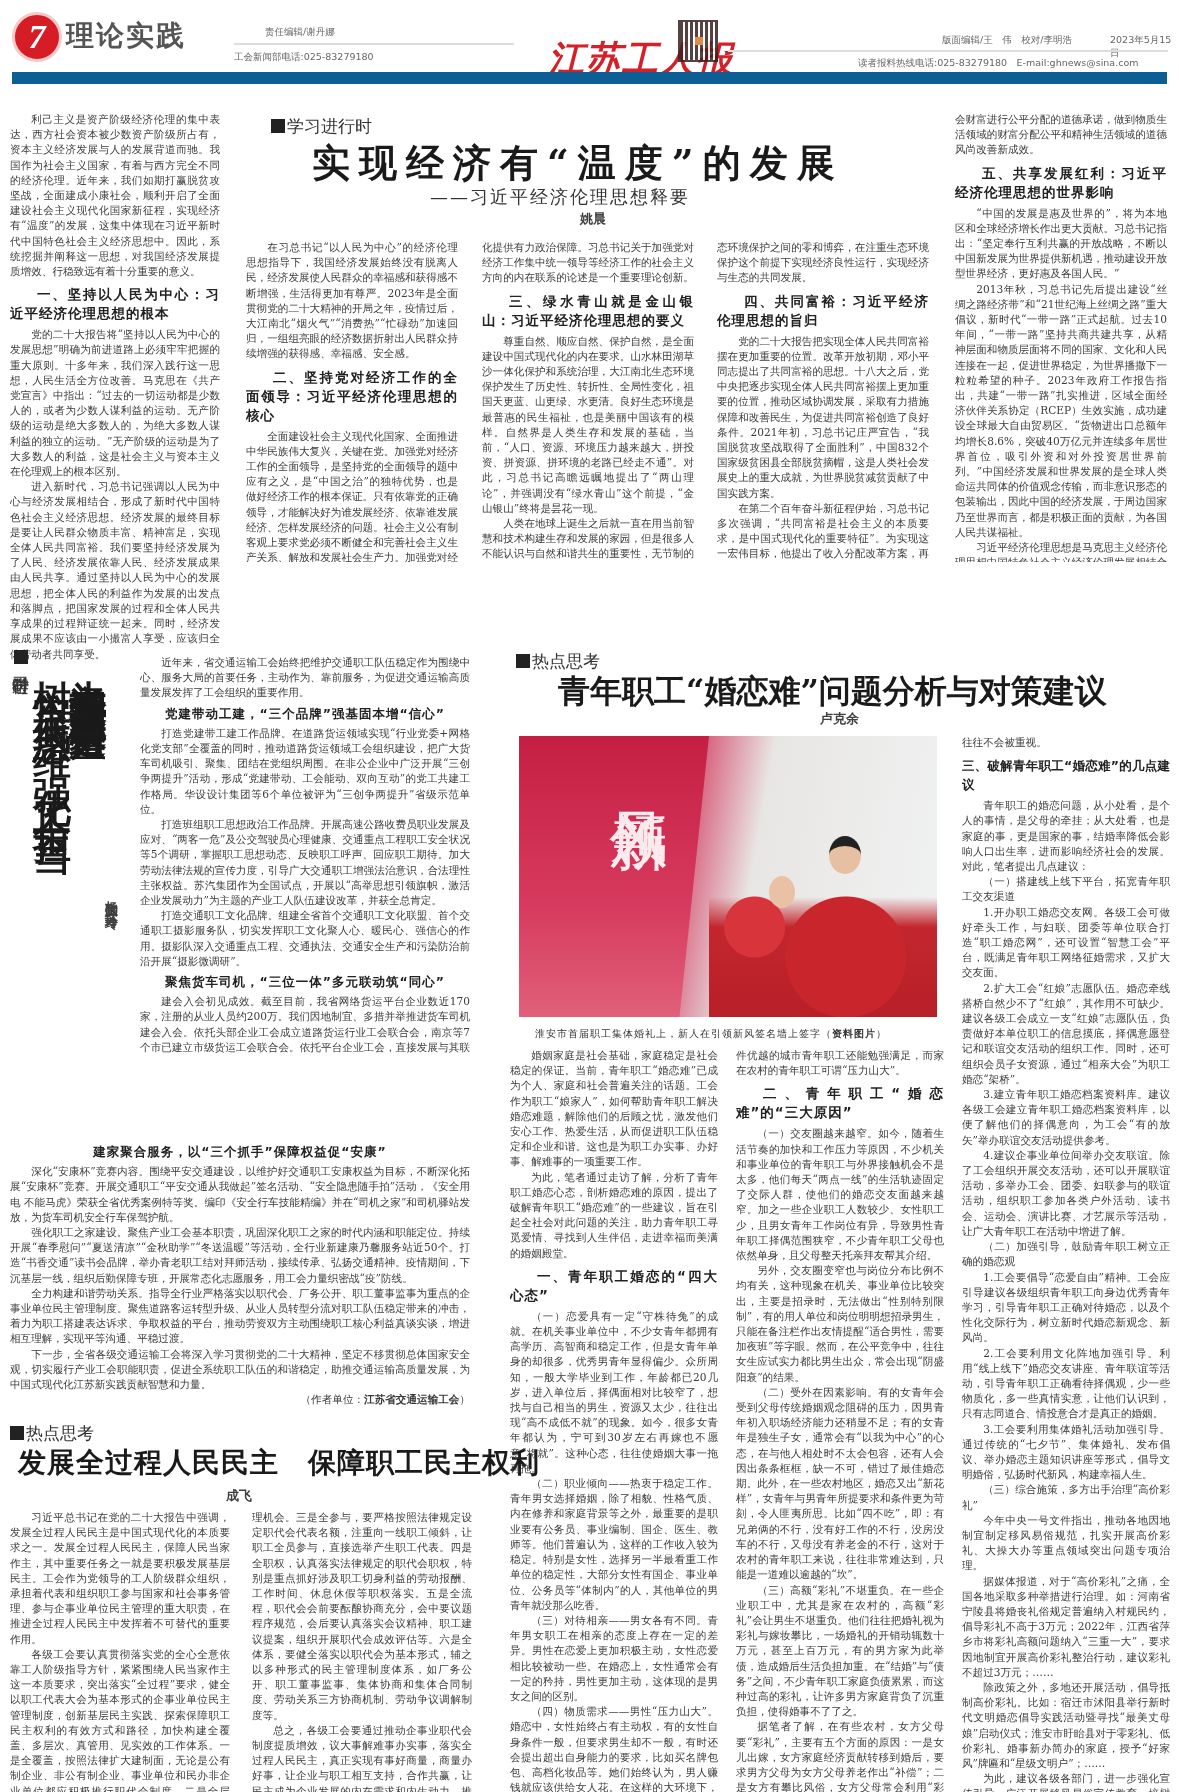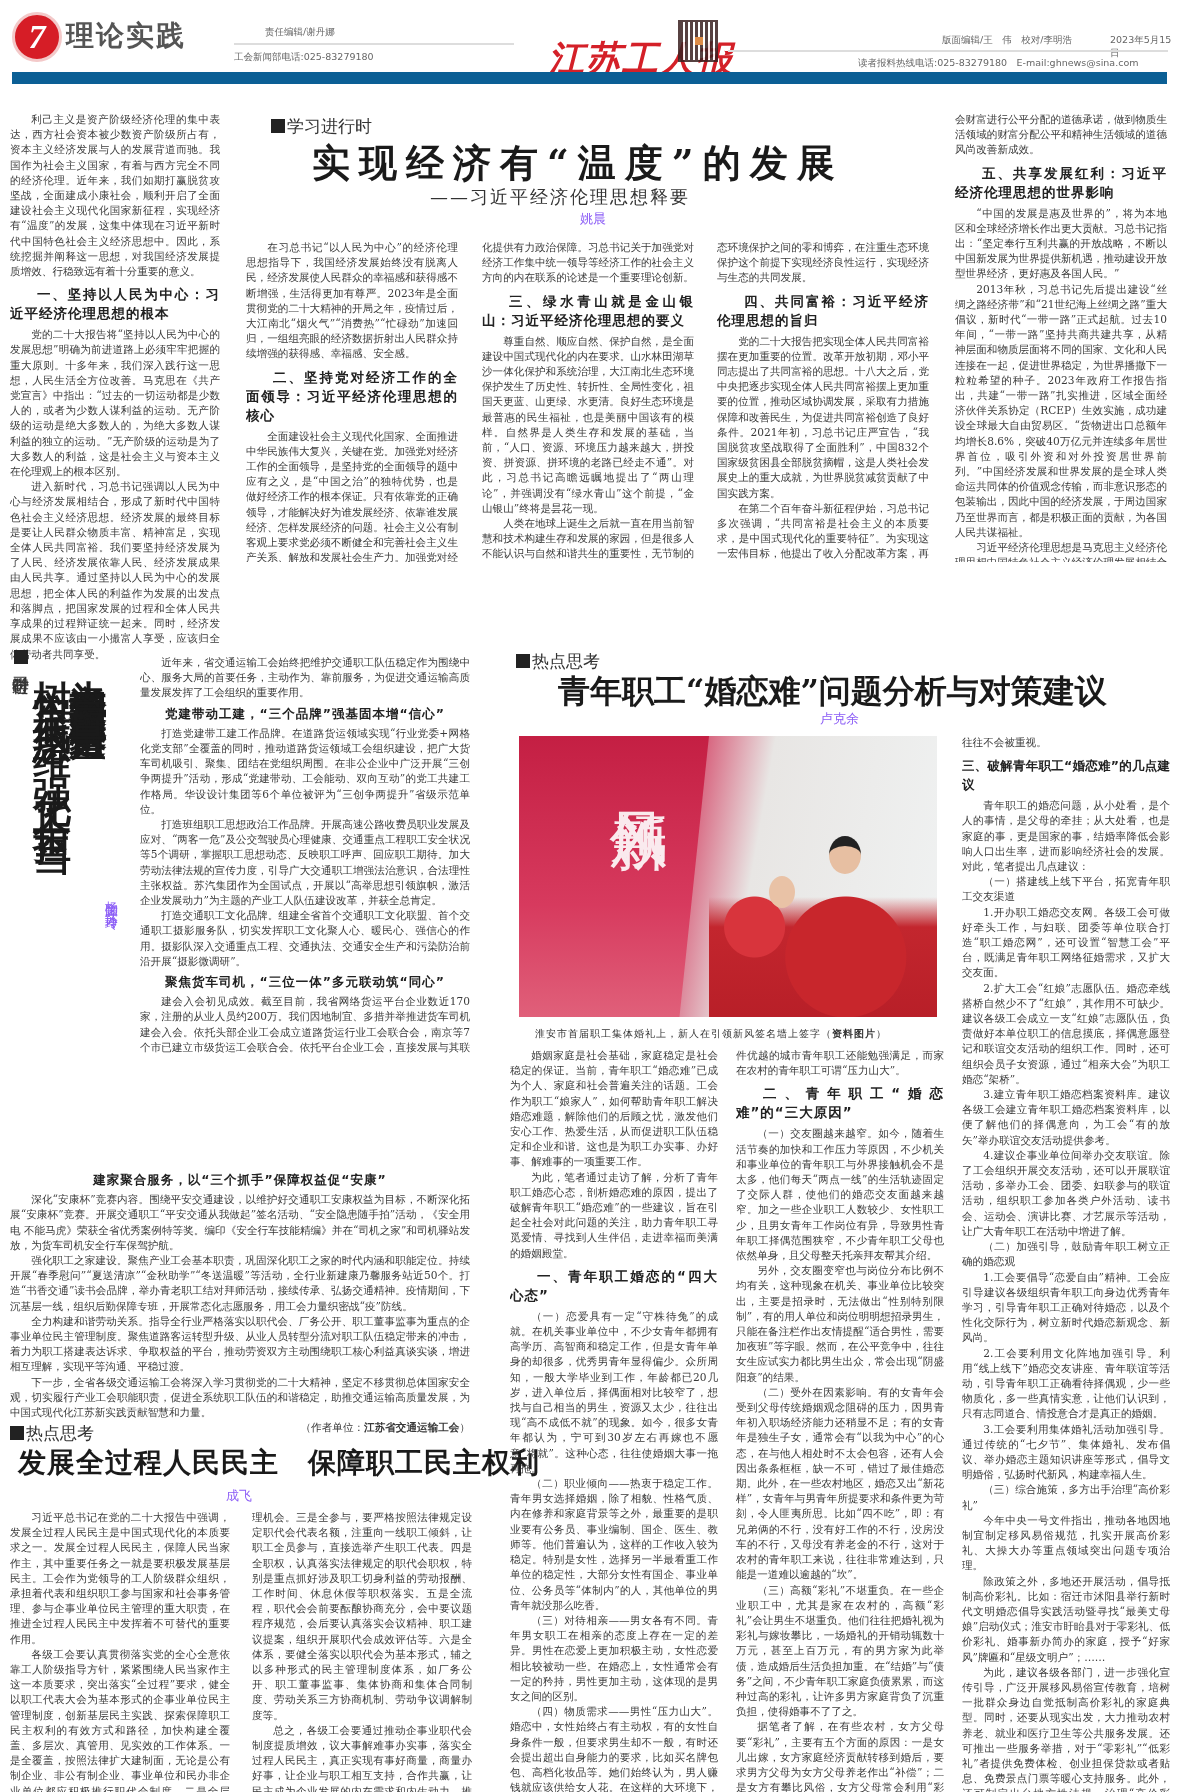--- a/index.html
+++ b/index.html
@@ -25,21 +25,21 @@
   .col p { text-indent: 2em; }
   .col h4 { font-family: "DejaVu Sans", sans-serif; font-size: 13.5px; line-height: 19px; font-weight: bold; color: #222;
             margin: 6px 0 4px; text-indent: 2em; letter-spacing: 1px; }
   .col h5 { font-family: "DejaVu Sans", sans-serif; font-size: 12.5px; font-weight: bold; color: #222; text-align: center;
             margin: 5px 0 5px; letter-spacing: 1px; }
   .col .author-unit { text-align: right; text-indent: 0; }
   .col .author-unit b { font-family: "DejaVu Sans", sans-serif; }
   .kicker { font-family: "DejaVu Sans", sans-serif; font-size: 17px; color: #333; }
   .kicker .sq { display: inline-block; width: 14px; height: 14px; background: #222; margin-right: 2px; vertical-align: -1px; }
   .headline { font-family: "DejaVu Serif", serif; font-weight: bold; color: #1a1a1a; }
-  .byline { font-family: "DejaVu Sans", sans-serif; font-weight: normal; font-size: 13px; color: #8b5cf6; }
+  .byline { font-family: "DejaVu Sans", sans-serif; font-weight: bold; font-size: 13px; color: #404040; }
   .vertical { writing-mode: vertical-rl; }
   .photo { left: 519px; top: 736px; width: 418px; height: 281px; overflow: hidden;
            background: linear-gradient(100deg, #b81d3a 0%, #d2355a 35%, #e8e6e4 55%, #f0f2f2 100%); }
   .photo .wall { position: absolute; left: 0; top: 0; width: 190px; height: 281px;
                  background: linear-gradient(180deg,#c41f43,#d73a5e 60%,#e0607a); transform: skewX(-6deg); transform-origin: top left; }
   .photo .calli { position: absolute; left: 80px; top: 30px; color: #fff; font-size: 58px; line-height: 80px; opacity: .9;
                   writing-mode: vertical-rl; font-family: "DejaVu Serif", serif; }
   .photo .crowd { position: absolute; left: 190px; bottom: 0; width: 228px; height: 150px;
                   background: radial-gradient(circle at 20% 40%, #d8343c 0 30px, transparent 31px),
                               radial-gradient(circle at 60% 60%, #c8262c 0 60px, transparent 61px),
@@ -110,21 +110,21 @@
 <div class="abs col" style="left:140px;top:655px;width:330px;height:400px;overflow:hidden;">
   <p>近年来，省交通运输工会始终把维护交通职工队伍稳定作为围绕中心、服务大局的首要任务，主动作为、靠前服务，为促进交通运输高质量发展发挥了工会组织的重要作用。</p>
   <h5>党建带动工建，“三个品牌”强基固本增“信心”</h5>
   <p>打造党建带工建工作品牌。在道路货运领域实现“行业党委+网格化党支部”全覆盖的同时，推动道路货运领域工会组织建设，把广大货车司机吸引、聚集、团结在党组织周围。在非公企业中广泛开展“三创争两提升”活动，形成“党建带动、工会能动、双向互动”的党工共建工作格局。华设设计集团等6个单位被评为“三创争两提升”省级示范单位。</p>
   <p>打造班组职工思想政治工作品牌。开展高速公路收费员职业发展及应对、“两客一危”及公交驾驶员心理健康、交通重点工程职工安全状况等5个调研，掌握职工思想动态、反映职工呼声、回应职工期待。加大劳动法律法规的宣传力度，引导广大交通职工增强法治意识，合法理性主张权益。苏汽集团作为全国试点，开展以“高举思想引领旗帜，激活企业发展动力”为主题的产业工人队伍建设改革，并获全总肯定。</p>
   <p>打造交通职工文化品牌。组建全省首个交通职工文化联盟、首个交通职工摄影服务队，切实发挥职工文化聚人心、暖民心、强信心的作用。摄影队深入交通重点工程、交通执法、交通安全生产和污染防治前沿开展“摄影微调研”。</p>
   <h5>聚焦货车司机，“三位一体”多元联动筑“同心”</h5>
   <p>建会入会初见成效。截至目前，我省网络货运平台企业数近170家，注册的从业人员约200万。我们因地制宜、多措并举推进货车司机建会入会。依托头部企业工会成立道路货运行业工会联合会，南京等7个市已建立市级货运工会联合会。依托平台企业工会，直接发展与其联系密切的货车司机入会，如运满满货运工会联合会。建立物流园区工会，如扬州三笑物流园货车司机联合工会。</p>
 
 </div>
-<div class="abs col" style="left:10px;top:1167px;width:460px;height:290px;overflow:hidden;">
+<div class="abs col" style="left:10px;top:1139px;width:460px;height:290px;overflow:hidden;">
   <h5>建家聚合服务，以“三个抓手”保障权益促“安康”</h5>
   <p>深化“安康杯”竞赛内容。围绕平安交通建设，以维护好交通职工安康权益为目标，不断深化拓展“安康杯”竞赛。开展交通职工“平安交通从我做起”签名活动、“安全隐患随手拍”活动，《安全用电 不能马虎》荣获全省优秀案例特等奖。编印《安全行车技能精编》并在“司机之家”和司机驿站发放，为货车司机安全行车保驾护航。</p>
   <p>强化职工之家建设。聚焦产业工会基本职责，巩固深化职工之家的时代内涵和职能定位。持续开展“春季慰问”“夏送清凉”“金秋助学”“冬送温暖”等活动，全行业新建康乃馨服务站近50个。打造“书香交通”读书会品牌，举办青老职工结对拜师活动，接续传承、弘扬交通精神。疫情期间，下沉基层一线，组织后勤保障专班，开展常态化志愿服务，用工会力量织密战“疫”防线。</p>
   <p>全力构建和谐劳动关系。指导全行业严格落实以职代会、厂务公开、职工董事监事为重点的企事业单位民主管理制度。聚焦道路客运转型升级、从业人员转型分流对职工队伍稳定带来的冲击，着力为职工搭建表达诉求、争取权益的平台，推动劳资双方主动围绕职工核心利益真谈实谈，增进相互理解，实现平等沟通、平稳过渡。</p>
   <p>下一步，全省各级交通运输工会将深入学习贯彻党的二十大精神，坚定不移贯彻总体国家安全观，切实履行产业工会职能职责，促进全系统职工队伍的和谐稳定，助推交通运输高质量发展，为中国式现代化江苏新实践贡献智慧和力量。</p>
   <p class="author-unit"><span>（作者单位：</span><b>江苏省交通运输工会</b><span>）</span></p>
 </div>
 
 <div class="abs kicker" style="left:10px;top:1422px;"><span class="sq"></span><span>热点思考</span></div>
 <div class="abs headline" style="left:18px;top:1444px;font-size:28px;letter-spacing:1px;">发展全过程人民民主　保障职工民主权利</div>
@@ -178,16 +178,17 @@
   <p>1.开办职工婚恋交友网。各级工会可做好牵头工作，与妇联、团委等单位联合打造“职工婚恋网”，还可设置“智慧工会”平台，既满足青年职工网络征婚需求，又扩大交友面。</p>
   <p>2.扩大工会“红娘”志愿队伍。婚恋牵线搭桥自然少不了“红娘”，其作用不可缺少。建议各级工会成立一支“红娘”志愿队伍，负责做好本单位职工的信息摸底，择偶意愿登记和联谊交友活动的组织工作。同时，还可组织会员子女资源，通过“相亲大会”为职工婚恋“架桥”。</p>
   <p>3.建立青年职工婚恋档案资料库。建议各级工会建立青年职工婚恋档案资料库，以便了解他们的择偶意向，为工会“有的放矢”举办联谊交友活动提供参考。</p>
   <p>4.建议企事业单位间举办交友联谊。除了工会组织开展交友活动，还可以开展联谊活动，多举办工会、团委、妇联参与的联谊活动，组织职工参加各类户外活动、读书会、运动会、演讲比赛、才艺展示等活动，让广大青年职工在活动中增进了解。</p>
   <p>（二）加强引导，鼓励青年职工树立正确的婚恋观</p>
   <p>1.工会要倡导“恋爱自由”精神。工会应引导建议各级组织青年职工向身边优秀青年学习，引导青年职工正确对待婚恋，以及个性化交际行为，树立新时代婚恋新观念、新风尚。</p>
   <p>2.工会要利用文化阵地加强引导。利用“线上线下”婚恋交友讲座、青年联谊等活动，引导青年职工正确看待择偶观，少一些物质化，多一些真情实意，让他们认识到，只有志同道合、情投意合才是真正的婚姻。</p>
   <p>3.工会要利用集体婚礼活动加强引导。通过传统的“七夕节”、集体婚礼、发布倡议、举办婚恋主题知识讲座等形式，倡导文明婚俗，弘扬时代新风，构建幸福人生。</p>
   <p>（三）综合施策，多方出手治理“高价彩礼”</p>
   <p>今年中央一号文件指出，推动各地因地制宜制定移风易俗规范，扎实开展高价彩礼、大操大办等重点领域突出问题专项治理。</p>
+  <p>据媒体报道，对于“高价彩礼”之痛，全国各地采取多种举措进行治理。如：河南省宁陵县将婚丧礼俗规定普遍纳入村规民约，倡导彩礼不高于3万元；2022年，江西省萍乡市将彩礼高额问题纳入“三重一大”，要求因地制宜开展高价彩礼整治行动，建议彩礼不超过3万元；……</p>
   <p>除政策之外，多地还开展活动，倡导抵制高价彩礼。比如：宿迁市沭阳县举行新时代文明婚恋倡导实践活动暨寻找“最美丈母娘”启动仪式；淮安市盱眙县对于零彩礼、低价彩礼、婚事新办简办的家庭，授予“好家风”牌匾和“星级文明户”；……</p>
   <p>为此，建议各级各部门，进一步强化宣传引导，广泛开展移风易俗宣传教育，培树一批群众身边自觉抵制高价彩礼的家庭典型。同时，还要从现实出发，大力推动农村养老、就业和医疗卫生等公共服务发展。还可推出一些服务举措，对于“零彩礼”“低彩礼”者提供免费体检、创业担保贷款或者贴息、免费景点门票等暖心支持服务。此外，还可制定出台地方性法规，治理“高价彩礼”，共树文明新风。</p>
 
 </div>
 
 </body></html>

